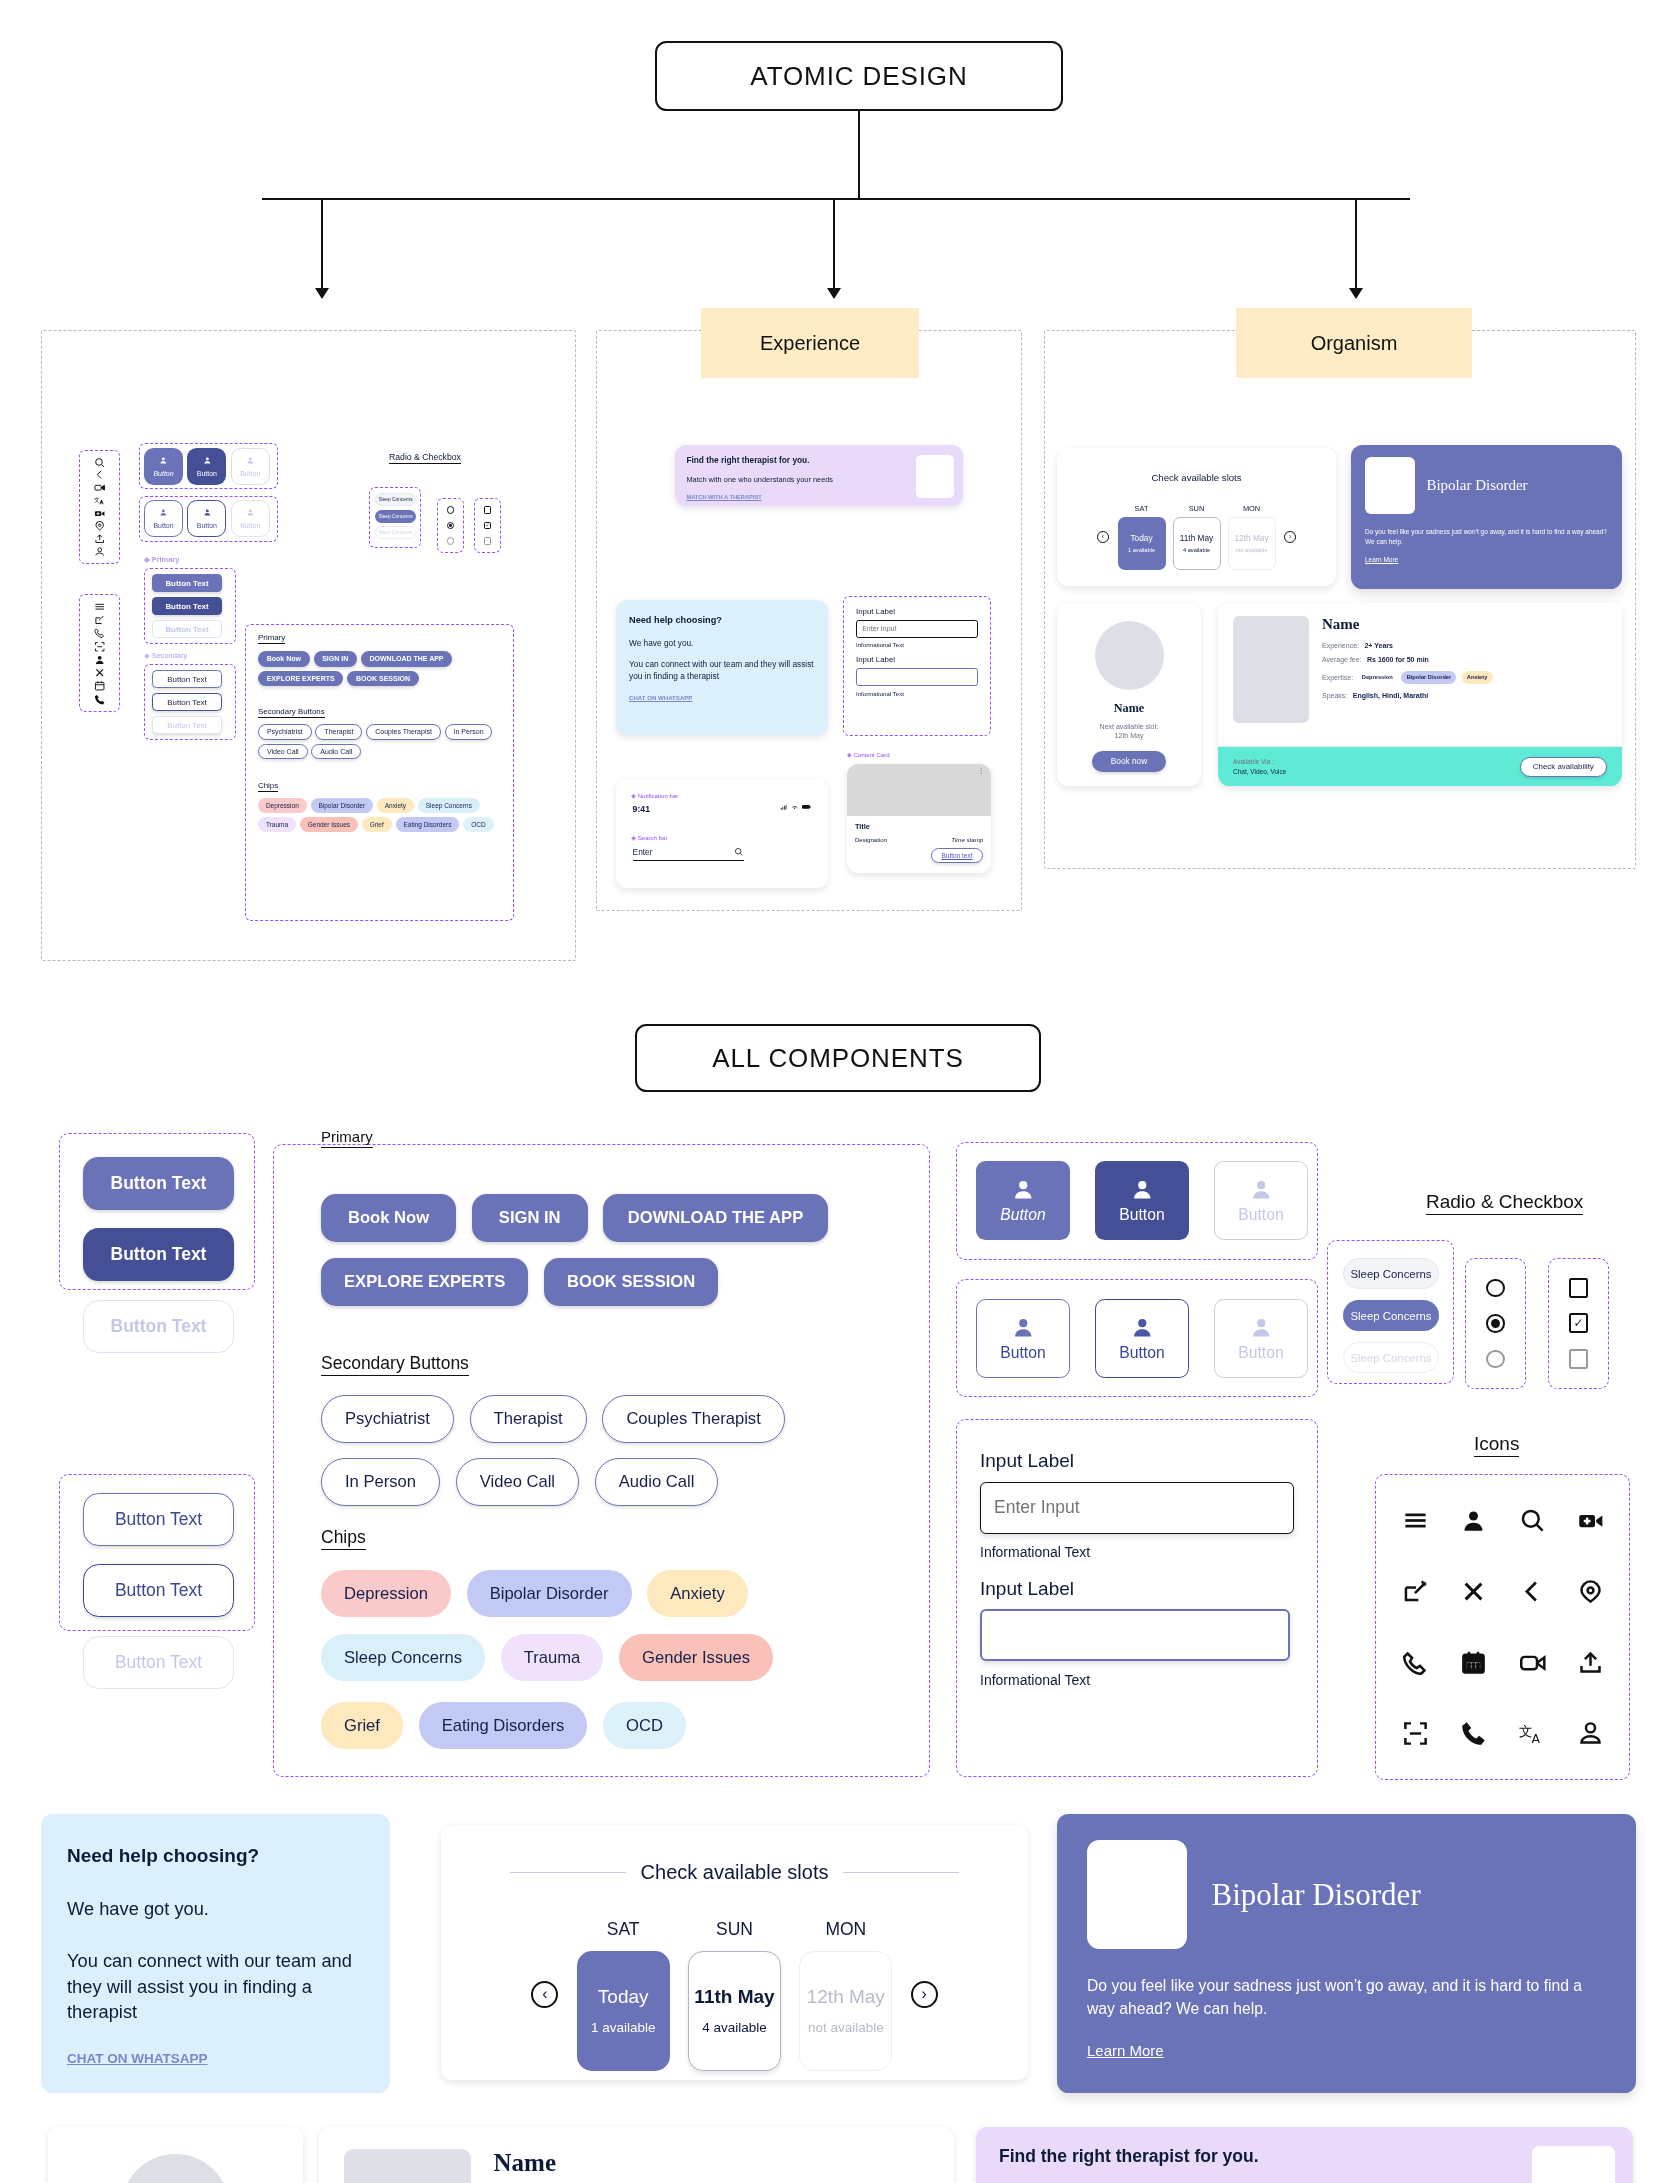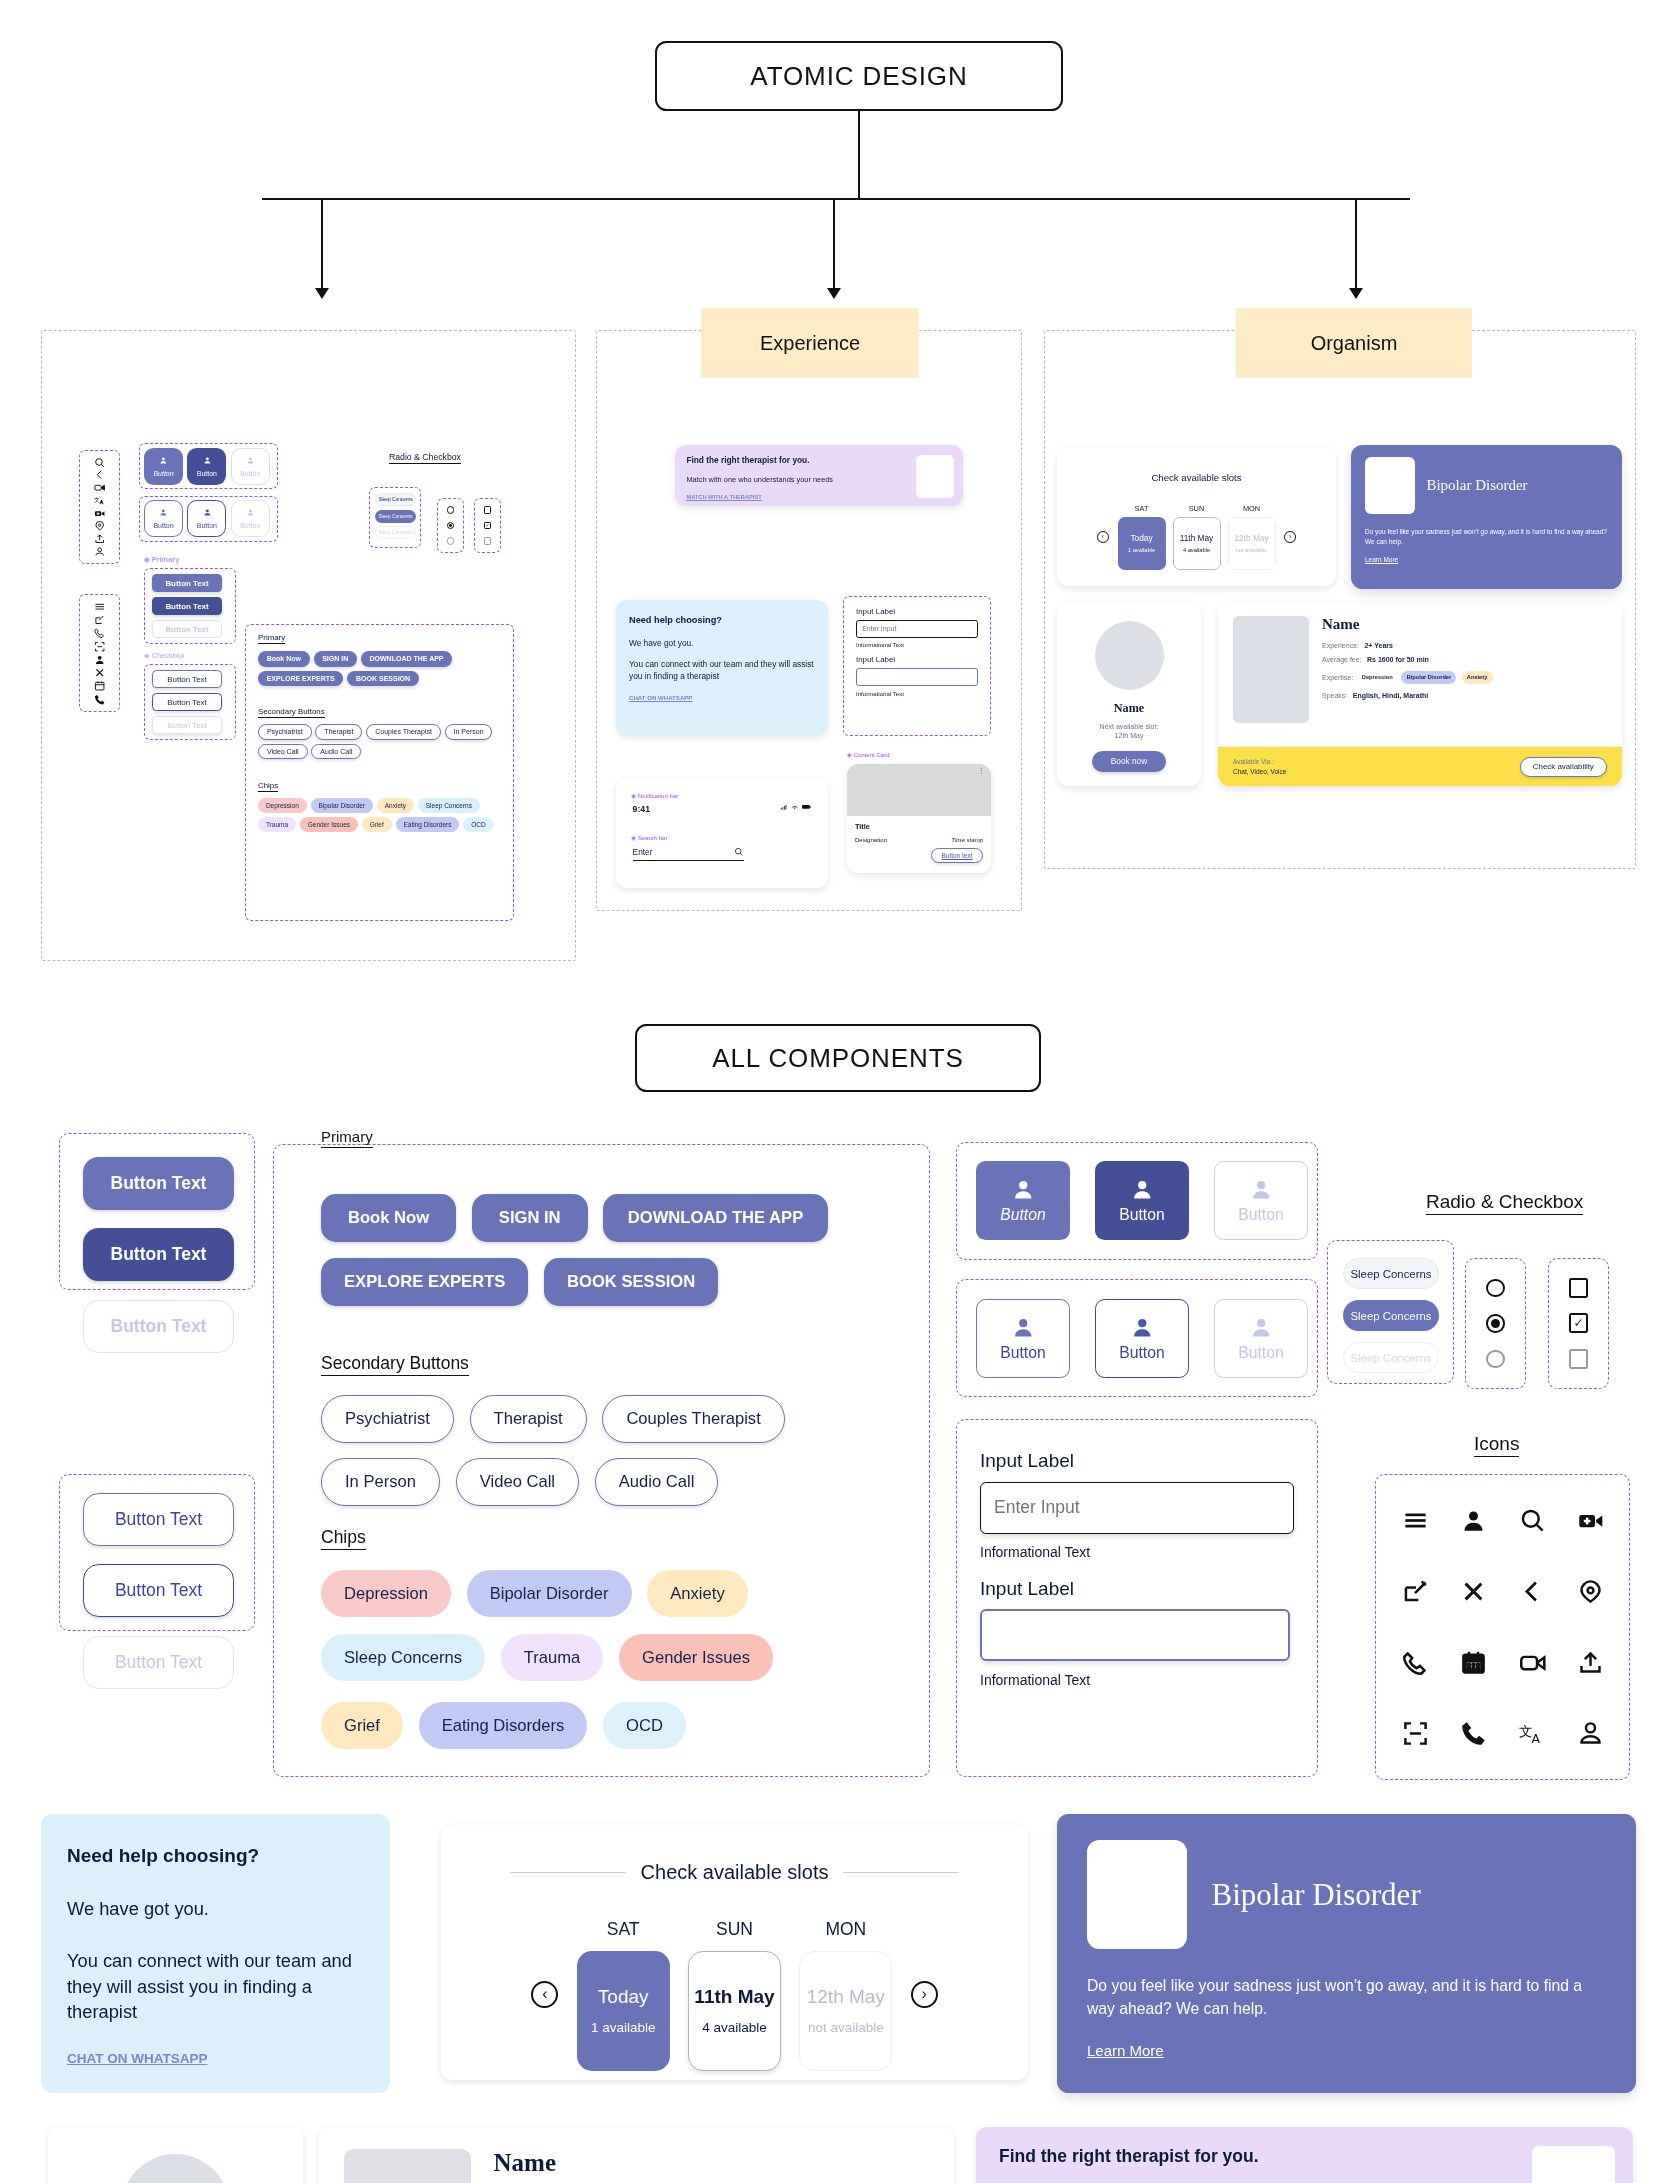--- a/index.html
+++ b/index.html
@@ -246,21 +246,21 @@
         <span>Button Text</span>
       </div>
     <div class="btn btn-primary-dark" style="width:70px;height:18.3px;border-radius:4.4px;font-size:7.9px;">
         <span>Button Text</span>
       </div>
     <div class="btn btn-ghost" style="width:70px;height:18.3px;border-radius:4.4px;font-size:7.9px;">
         <span>Button Text</span>
       </div>
   </div>
 
-  <div class="mini" style="left:144px; top:651px; font-size:7.4px; color:#b79bf0;">◈ <span>Checkbox</span></div>
+  <div class="mini" style="left:144px; top:651px; font-size:7.4px; color:#b79bf0;">◈ <span>Secondary</span></div>
   <div class="dash" style="left:144px; top:664px; width:92px; height:76px;"></div>
   <div class="mini" style="left:152px; top:670px; display:flex; flex-direction:column; gap:4.8px;">
     <div class="btn-sec" style="width:70px;height:18.3px;border-radius:4.4px;font-size:7.9px;border-width:0.9px;">
         <span>Button Text</span>
       </div>
     <div class="btn-sec" style="width:70px;height:18.3px;border-radius:4.4px;font-size:7.9px;border-width:0.9px;border-color:#454f95;">
         <span>Button Text</span>
       </div>
     <div class="btn-sec" style="width:70px;height:18.3px;border-radius:4.4px;font-size:7.9px;border-width:0.9px;border-color:#e2e2ee;color:#c3c8e8;">
         <span>Button Text</span>
@@ -514,21 +514,21 @@
           <span class="chip" style="height:12.2px;padding:0 3.5px;font-size:5.7px;font-weight:700;">Depression</span>
           <span class="chip" style="height:12.2px;padding:0 5.2px;font-size:5.7px;font-weight:700;background:#c3c9f5;">Bipolar Disorder</span>
           <span class="chip" style="height:12.2px;padding:0 5.2px;font-size:5.7px;font-weight:700;background:#fde9bd;">Anxiety</span>
         </div>
         <div style="margin-top:8.7px;font-size:7px;color:#6d7488;">
           <span>Speaks:</span>
           <span style="color:#17204a;font-weight:700;margin-left:3.5px;">English, Hindi, Marathi</span>
         </div>
       </div>
     </div>
-    <div style="position:absolute;left:0;right:0;bottom:0;height:40px;background:#fde047;border-top:0.4px solid #e6e8f0;display:flex;align-items:center;justify-content:space-between;padding:0 15px;">
+    <div style="position:absolute;left:0;right:0;bottom:0;height:40px;background:#5eead4;border-top:0.4px solid #e6e8f0;display:flex;align-items:center;justify-content:space-between;padding:0 15px;">
       <div style="font-size:6.5px;color:#6d7488;line-height:1.5;">
         <div>Available Via :</div>
         <div style="color:#17204a;">Chat, Video,  Voice</div>
       </div>
       <div class="btn-sec" style="height:20px;padding:0 12.2px;font-size:7.9px;border-width:0.9px;">Check availability</div>
     </div>
   </div>
 
   <div class="title-pill" id="allcomp-title">ALL COMPONENTS</div>
 

